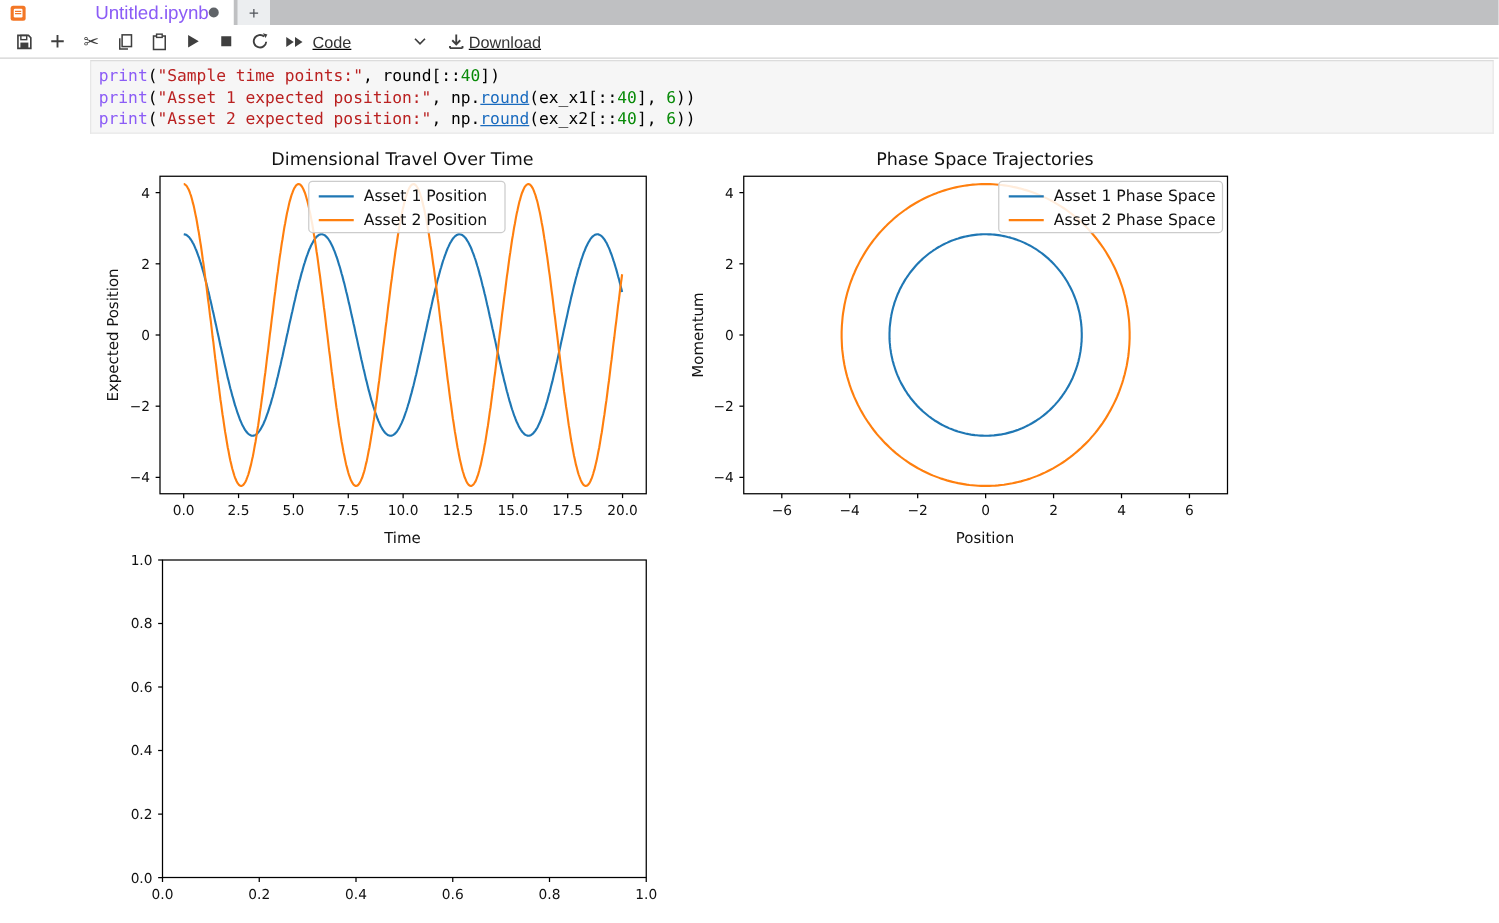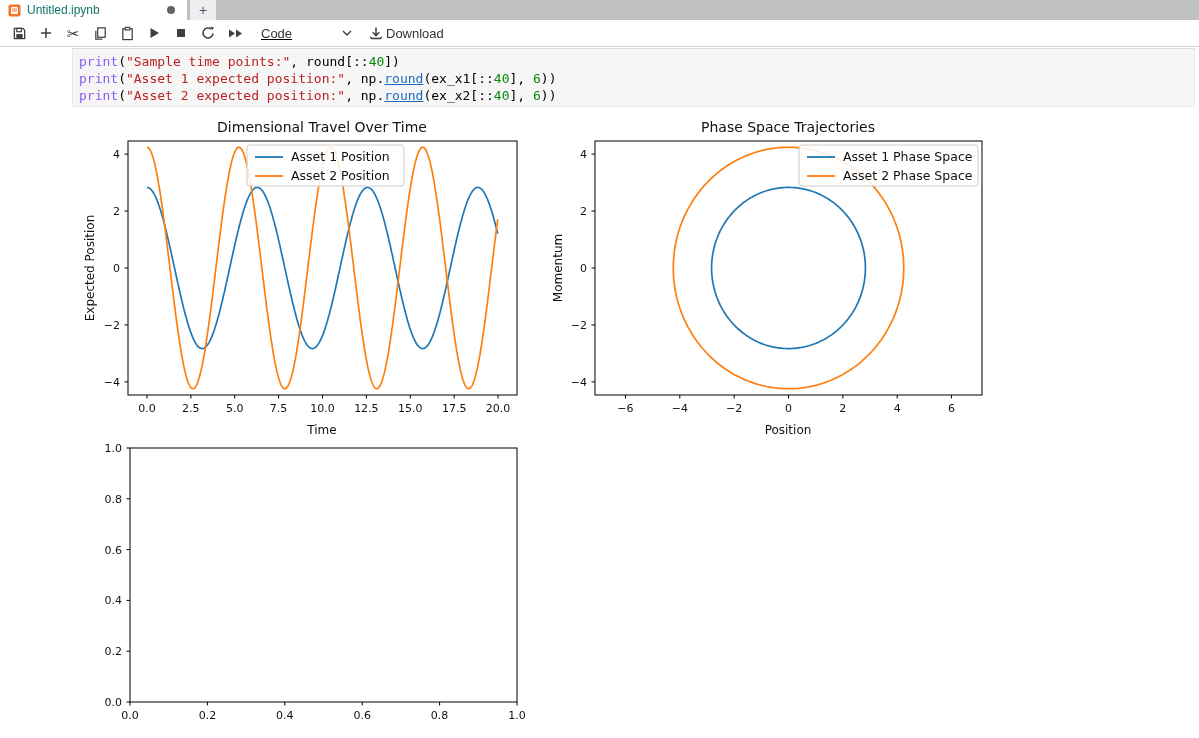--- a/index.html
+++ b/index.html
@@ -3,37 +3,37 @@
 <meta charset="utf-8">
 <style>
   * { box-sizing: border-box; }
   html,body { margin:0; padding:0; width:1199px; height:738px; background:#ffffff;
               font-family:"Liberation Sans", sans-serif; overflow:hidden; position:relative; }
 
   
   .tabstrip { position:absolute; left:0; top:0; width:1199px; height:20px; background:#bfc0c2; }
   .tab { position:absolute; left:0; top:0; width:187px; height:20px; background:#ffffff;
          display:flex; align-items:center; padding:0 8px; }
-  .tab-title { font-size:12px; color:#0f766e; margin-left:6px; flex:1; white-space:nowrap; }
+  .tab-title { font-size:15px; color:#8b5cf6; margin-left:6px; flex:1; white-space:nowrap;text-align:right; }
   .unsaved-dot { width:8px; height:8px; border-radius:50%; background:#5f6368; margin-right:4px; }
   .newtab { position:absolute; left:190px; top:0; width:26px; height:20px; background:#eceef0;
             display:flex; align-items:center; justify-content:center;
             font-size:14px; color:#50545a; cursor:pointer; }
 
   
   .toolbar { position:absolute; left:0; top:20px; width:1199px; height:27px; background:#ffffff;
              border-bottom:1px solid #d2d2d2; display:flex; align-items:center; padding-left:6px; }
   .tbtn { background:transparent; border:none; width:26px; height:24px; margin-right:1px;
           display:flex; align-items:center; justify-content:center; padding:0; cursor:pointer; color:#3f3f3f; }
   .tbtn svg { display:block; }
   .scissor-glyph { font-size:15px; color:#3f3f3f; line-height:1; }
-  .celltype { display:flex; align-items:center; margin-left:12px; width:92px; cursor:pointer;text-decoration:underline; }
+  .celltype { display:flex; align-items:center; margin-left:1px; width:92px; cursor:pointer;text-decoration:underline; }
   .celltype-label { font-size:13px; color:#333; }
   .celltype svg { margin-left:auto; }
-  .download { display:flex; align-items:center; margin-left:16px; cursor:pointer; }
+  .download { display:flex; align-items:center; margin-left:16px; cursor:pointer;text-decoration:underline; }
   .download-label { font-size:13px; color:#333; margin-left:3px; }
 
   
   .codecell { position:absolute; left:72px; top:48px; width:1123px; height:59px;
               background:#f6f6f6; border:1px solid #e7e7e7; border-top-color:#dcdcdc; }
   .codecell pre { margin:0; padding:4px 0 0 6px; font-family:"DejaVu Sans Mono", monospace;
                   font-size:13px; line-height:17px; color:#000; }
   .tok-b { color:#8b5cf6; }      
   .tok-s { color:#BA2121; }      
   .tok-n { color:#088A08;text-align:right; }      

